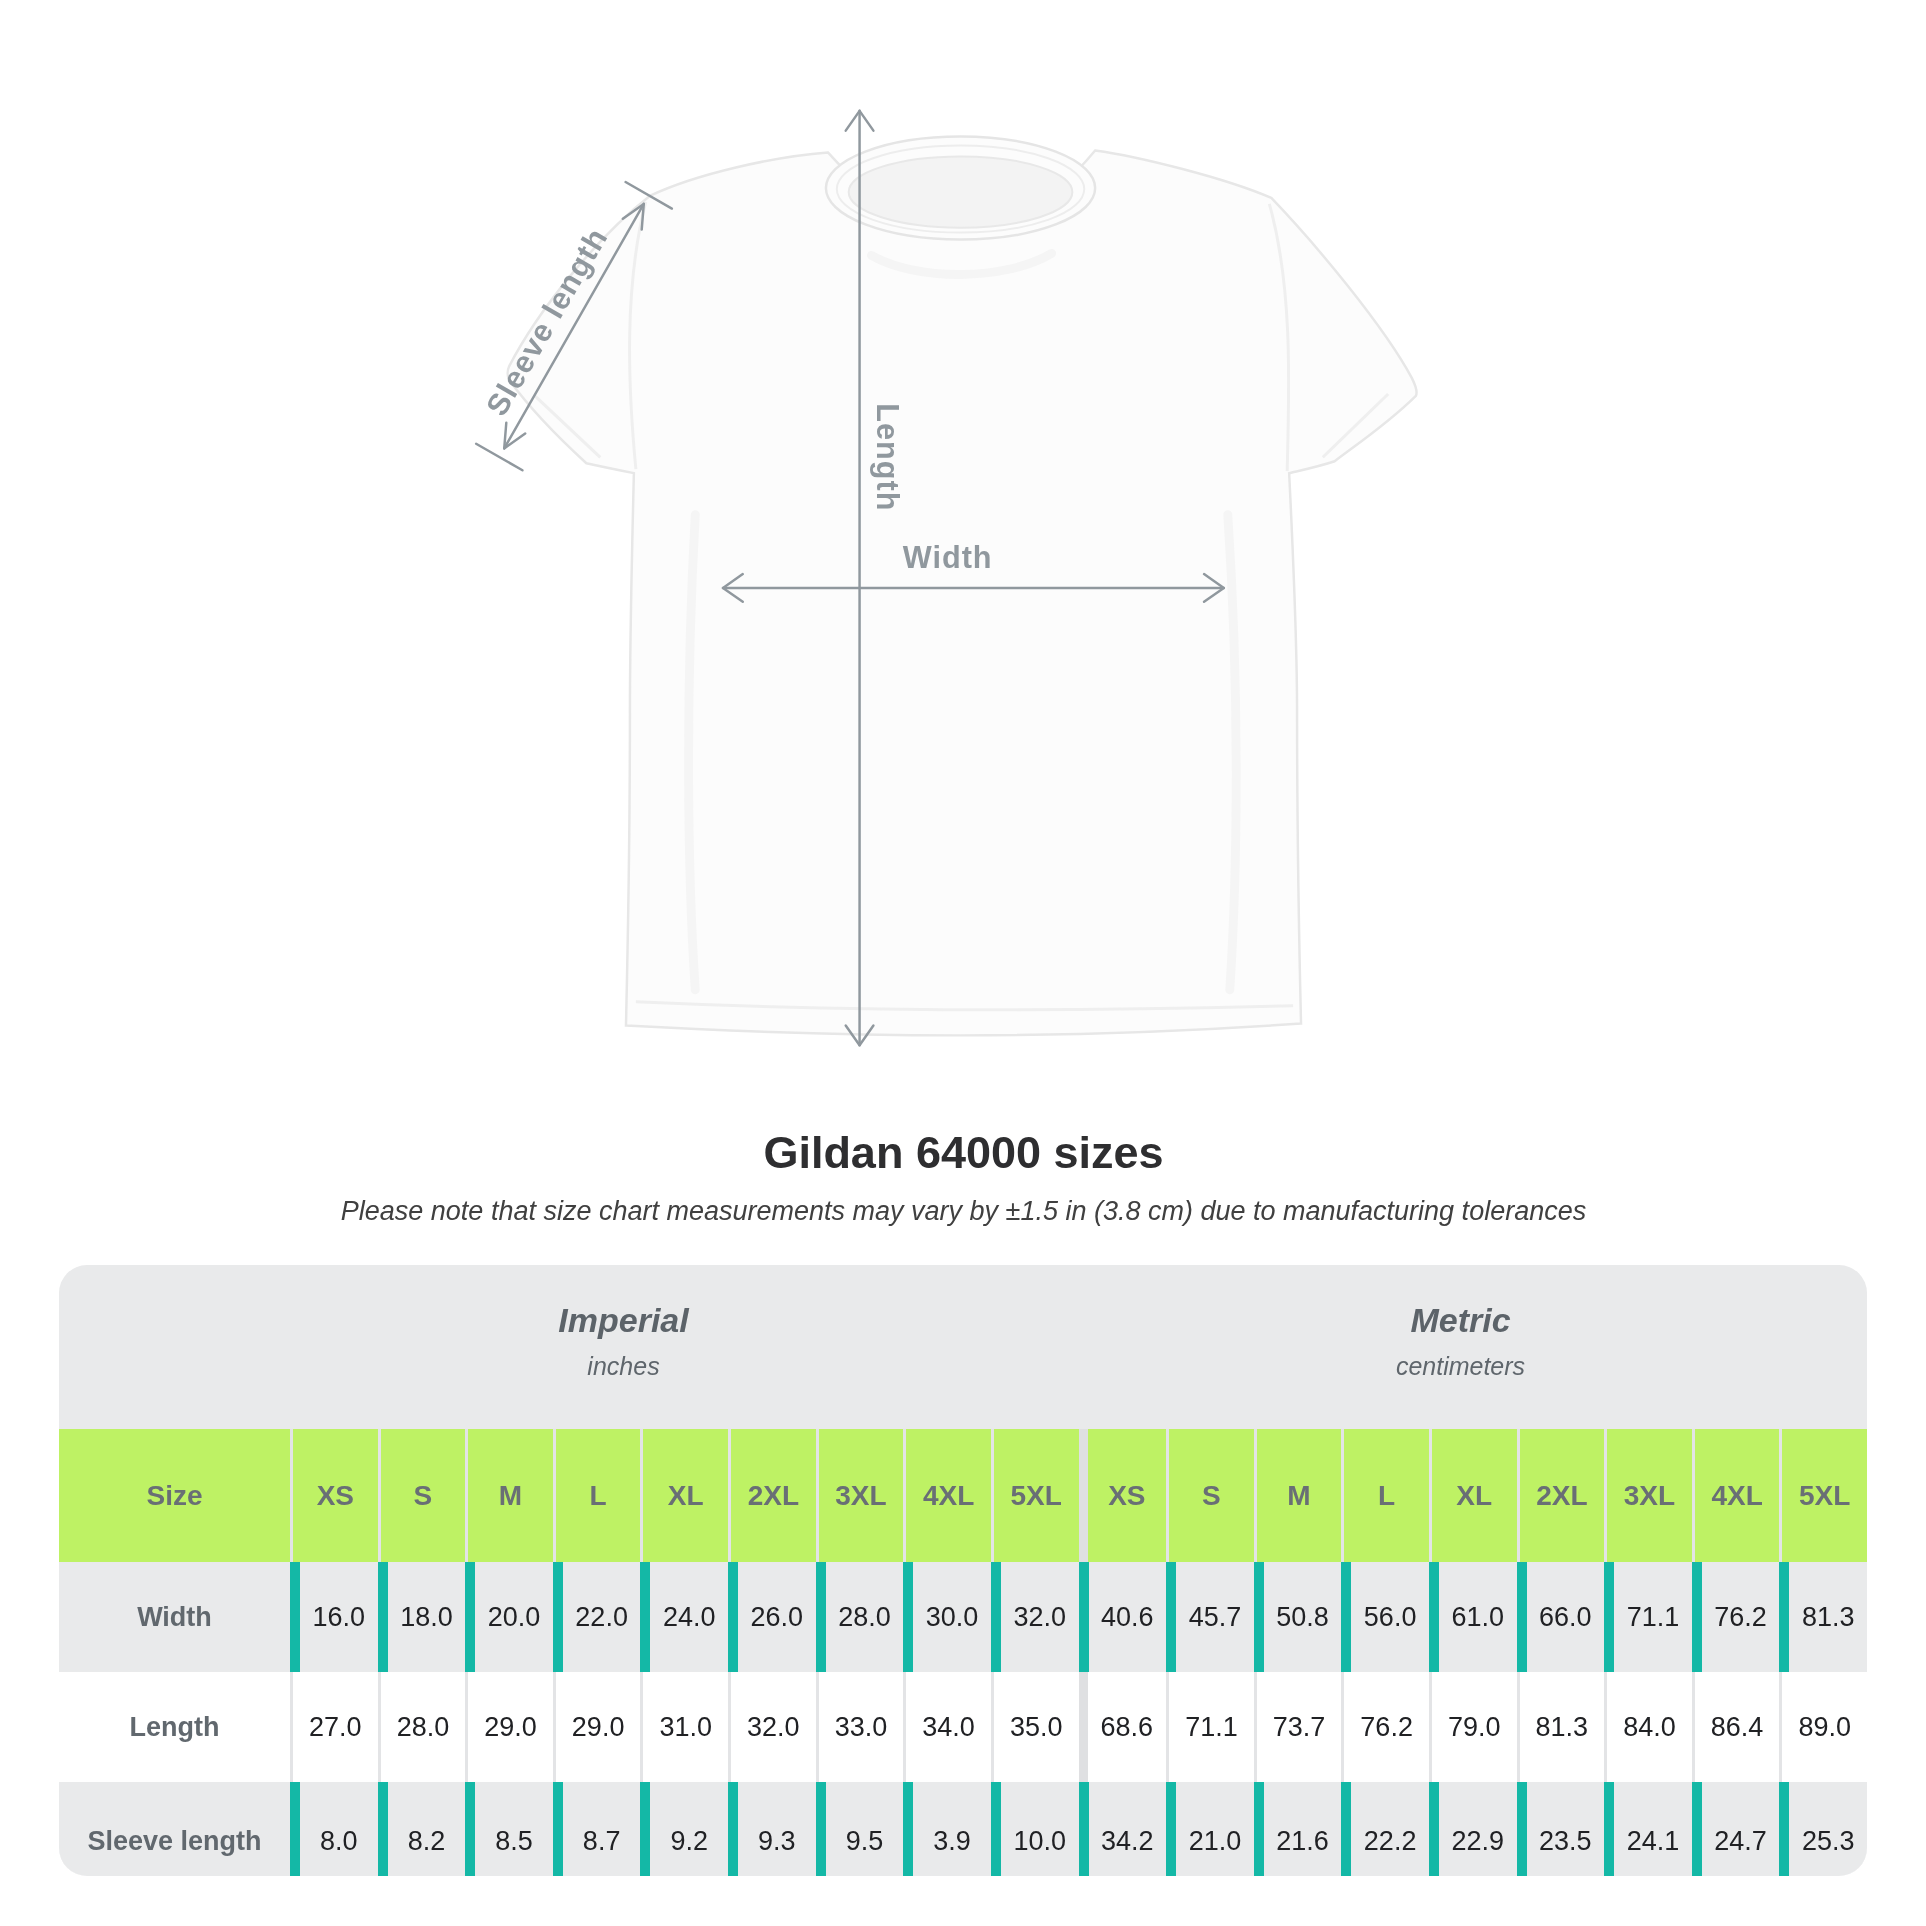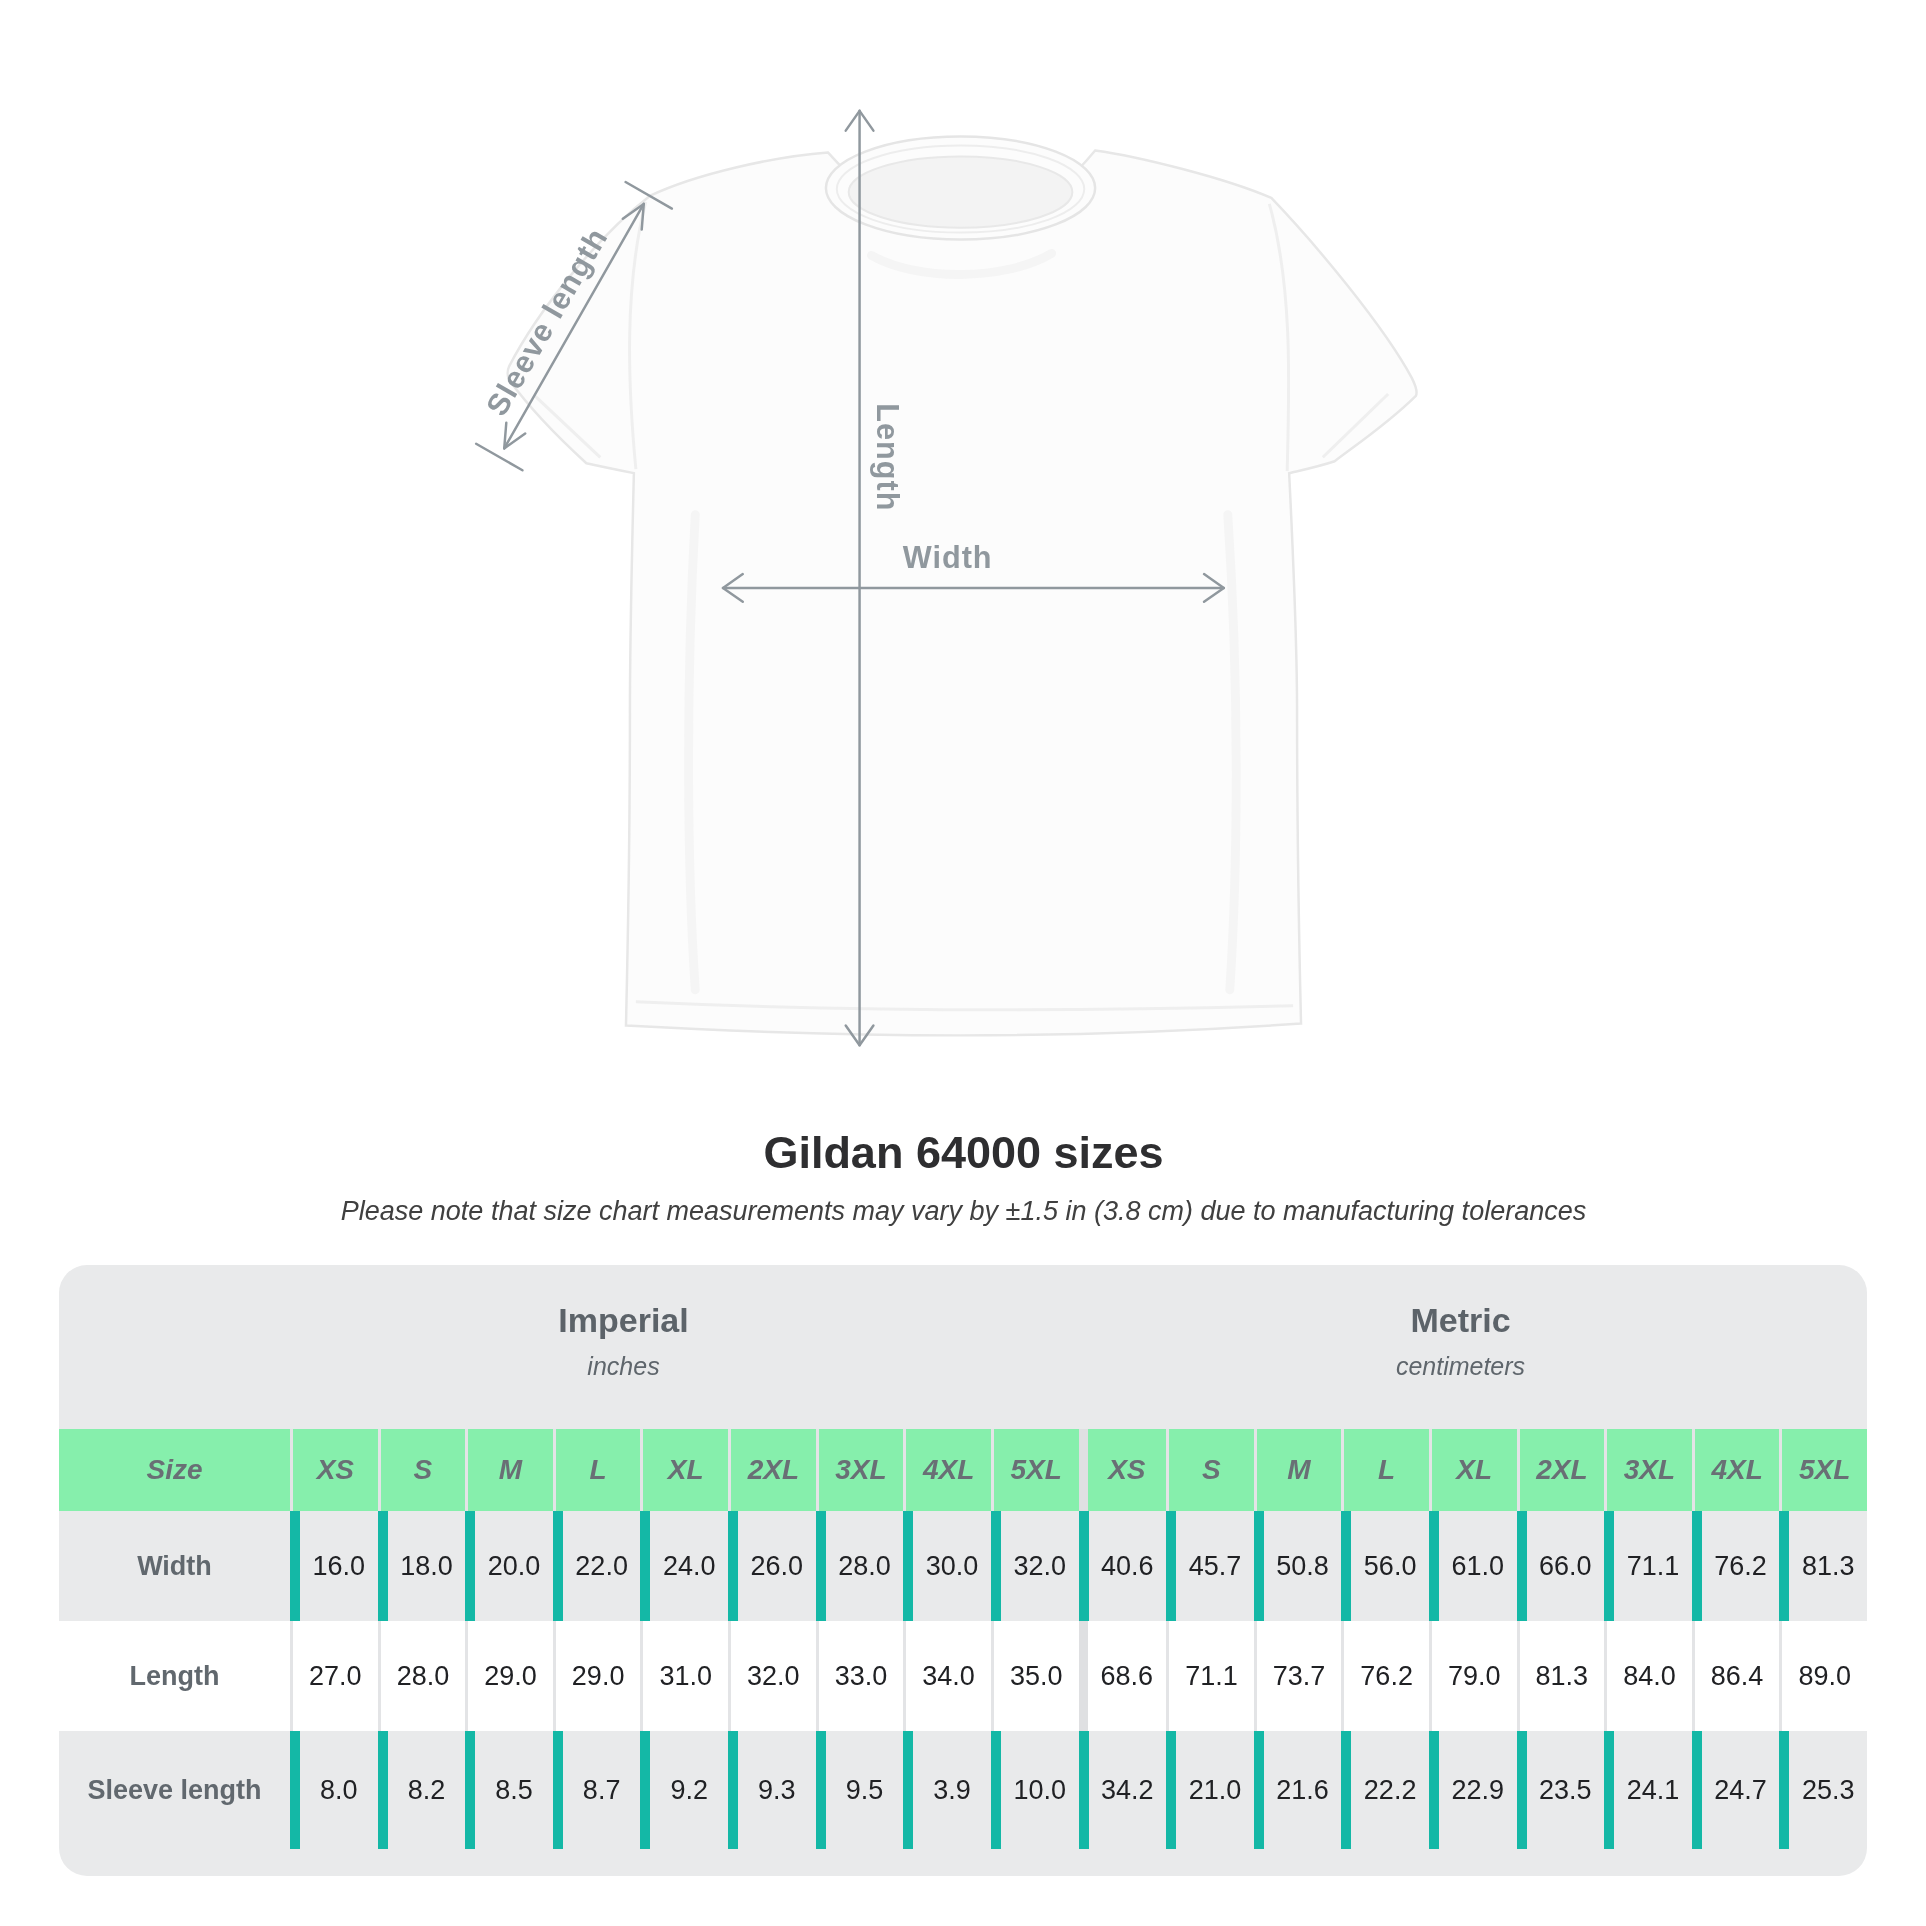--- a/index.html
+++ b/index.html
@@ -22,25 +22,25 @@
   .chart-note{position:absolute;left:0;top:1196px;width:100%;text-align:center;
               font-size:27px;font-style:italic;color:#404040;}
 
   
   .size-card{position:absolute;left:59px;top:1265px;width:1808px;height:611px;
              background:#e9eaeb;border-radius:28px;overflow:hidden;}
   .unit-band{position:relative;height:164px;}
   .unit-group{position:absolute;top:36px;text-align:center;color:#5c6369;}
   .unit-imperial{left:0;width:1129px;}
   .unit-metric{left:935px;width:933px;}
-  .unit-name{font-size:34px;font-weight:bold;}
+  .unit-name{font-size:34px;font-weight:bold;font-style:italic;}
   .unit-sub{font-size:25px;font-style:italic;margin-top:12px;color:#5f666c;}
 
   .trow{display:grid;grid-template-columns:231px repeat(18,1fr);height:110px;}
-  .row-header{height:82px;background:#86efac;font-style:italic;}
+  .row-header{height:133px;background:#bef264;}
   .row-white{background:#ffffff;}
   .row-gray{background:#ffffff;}
   .trow:last-child{height:118px;}
   .c{display:flex;align-items:center;justify-content:center;
      font-size:27px;color:#202124;}
   .c.lbl{font-weight:bold;color:#61686e;}
   .row-header .c{font-weight:bold;color:#696f75;font-size:28px;}
   .row-white .c + .c, .row-header .c + .c{border-left:3px solid #e3e4e6;}
   .row-white .c.mid, .row-header .c.mid{border-left:9px solid #dfe0e2;}
   .row-gray .c{background:#e9eaeb;}

